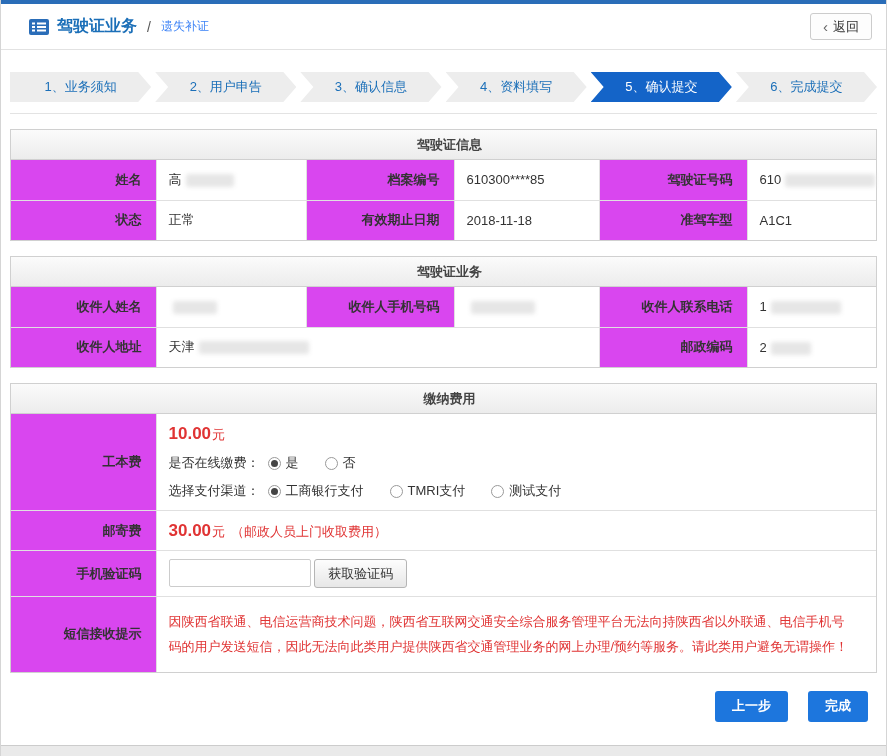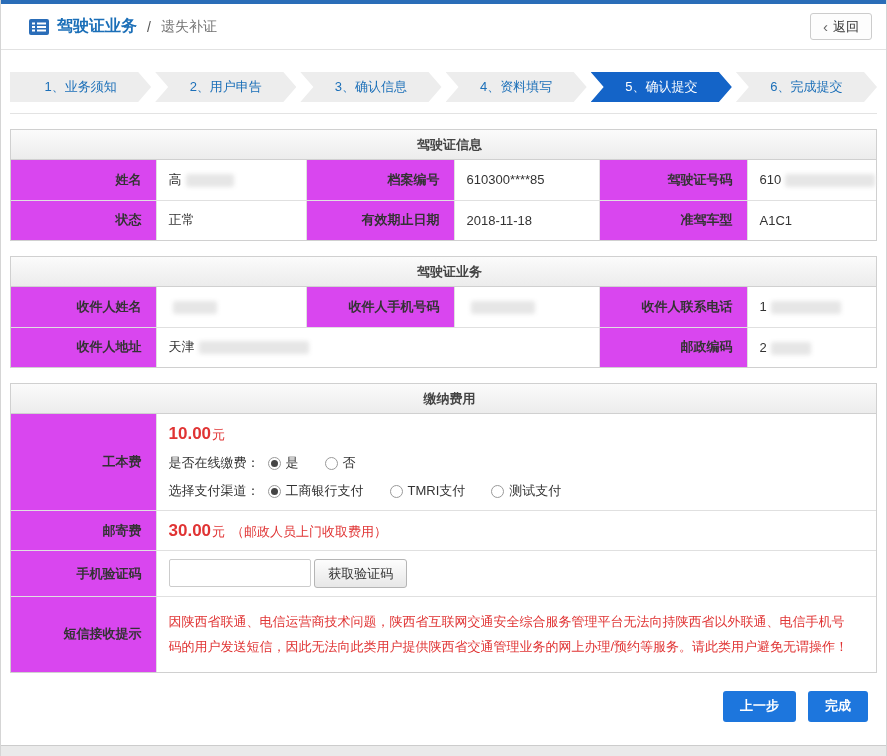--- a/index.html
+++ b/index.html
@@ -8,21 +8,21 @@
   .page { width: 887px; min-height: 756px; margin: 0 auto; background: #fff;
           border-left: 1px solid #d5d5d5; border-right: 1px solid #d5d5d5; position: relative; }
   .top-accent { height: 4px; background: #2a6db8; }
 
   
   .hdr { height: 46px; display: flex; align-items: center; justify-content: space-between;
          padding: 0 14px 0 28px; border-bottom: 1px solid #e2e2e2; }
   .hdr-left { display: flex; align-items: center; gap: 8px; justify-content: flex-end; }
   .hdr-title { color: #1b6fb8; font-size: 16px; font-weight: bold; }
   .hdr-sep { color: #555; font-size: 14px; margin: 0 2px; }
-  .hdr-sub { color: #737373; font-size: 14px; }
+  .hdr-sub { color: #3b82f6; font-size: 12px; }
   .back-btn { display: inline-flex; align-items: center; gap: 5px; height: 27px; padding: 0 12px;
               background: #fdfdfd; border: 1px solid #ccc; border-radius: 3px; color: #333;
               font-size: 13px; cursor: pointer; font-family: inherit; }
   .back-chevron { color: #666; font-size: 15px; line-height: 1; }
 
   
   .steps { display: flex; margin: 22px 9px 0; padding-bottom: 11px; border-bottom: 1px solid #e3e3e3; }
   .step { flex: 1; height: 30px; line-height: 30px; text-align: center; background: #ededed;
           color: #1b6fb8; font-size: 13px; margin-left: 4px; cursor: pointer;
           clip-path: polygon(0 0, calc(100% - 13px) 0, 100% 50%, calc(100% - 13px) 100%, 0 100%, 13px 50%); }
@@ -60,21 +60,21 @@
            border-radius: 50%; background: #444; }
   .fee-note { color: #e03333; font-size: 13px; margin-left: 6px; }
   .code-input { width: 142px; height: 28px; border: 1px solid #ccc; border-radius: 2px; padding: 0 6px;
            font-family: inherit; font-size: 13px; }
   .code-btn { height: 29px; padding: 0 13px; background: linear-gradient(#fdfdfd,#e7e7e7);
            border: 1px solid #b5b5b5; border-radius: 3px; font-size: 13px; color: #333; cursor: pointer;
            font-family: inherit; }
   .notice { color: #e03333; line-height: 1.95; padding: 12px 24px 12px 12px; font-size: 13px; }
 
   
-  .footer-actions { display: flex; justify-content: flex-end; gap: 12px; margin: 18px 9px 14px; }
+  .footer-actions { display: flex; justify-content: flex-end; gap: 20px; margin: 18px 9px 14px; }
   .primary-btn { background: #1d76dd; color: #fff; border: none; border-radius: 3px; height: 31px;
            padding: 0 17px; font-size: 13px; font-weight: bold; cursor: pointer; font-family: inherit; }
   .bottom-strip { height: 11px; background: #eaeaea; border-top: 1px solid #ccc; position: absolute;
            bottom: 0; left: 0; right: 0; }
 </style>
 </head>
 <body>
 
 <div class="page">
   <div class="top-accent"></div>

